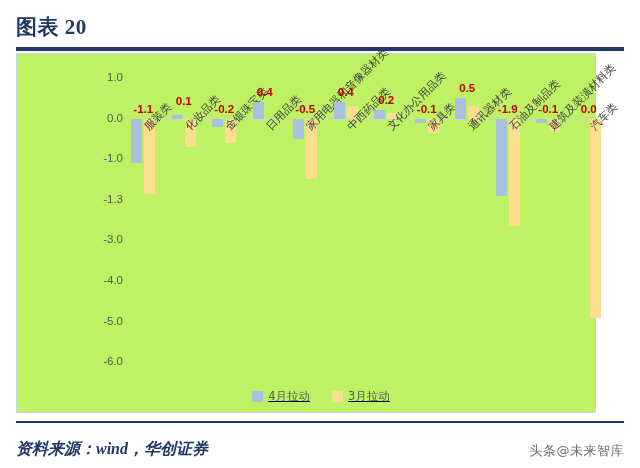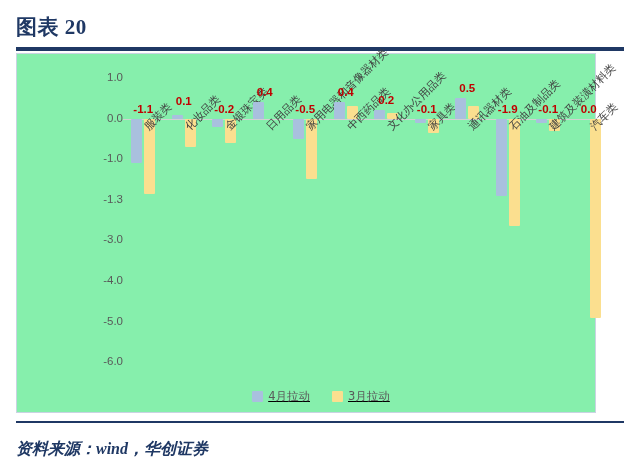--- a/index.html
+++ b/index.html
@@ -21,21 +21,21 @@
     white-space:nowrap;
   }
   .title-num{margin-right:14px;}
   .title-rule{
     position:absolute;left:16px;top:47px;width:608px;height:4px;background:#1F3864;
   }
 
   
   .chart-frame{
     position:absolute;left:16px;top:53px;width:580px;height:360px;
-    border:1px solid #C9D3E2;background:#86efac;box-sizing:border-box;
+    border:1px solid #C9D3E2;background:#bef264;box-sizing:border-box;
   }
 
   .plot{position:absolute;left:0;top:0;width:608px;height:330px;}
 
   
   .ylab{
     position:absolute;right:0;width:40px;text-align:right;
     font-size:11.5px;color:#595959;line-height:11px;
     transform:translateY(-6px);
   }
@@ -205,15 +205,16 @@
       <div class="legend-item">
         <span class="legend-swatch yellow"></span>
         <span class="legend-label">3月拉动</span>
       </div>
     </div>
   </div>
 
   <div class="footer-rule"></div>
   <div class="footer">
     <span class="source">资料来源：wind，华创证券</span>
+    <span class="watermark">头条@未来智库</span>
   </div>
 
 </div>
 
 </body></html>

